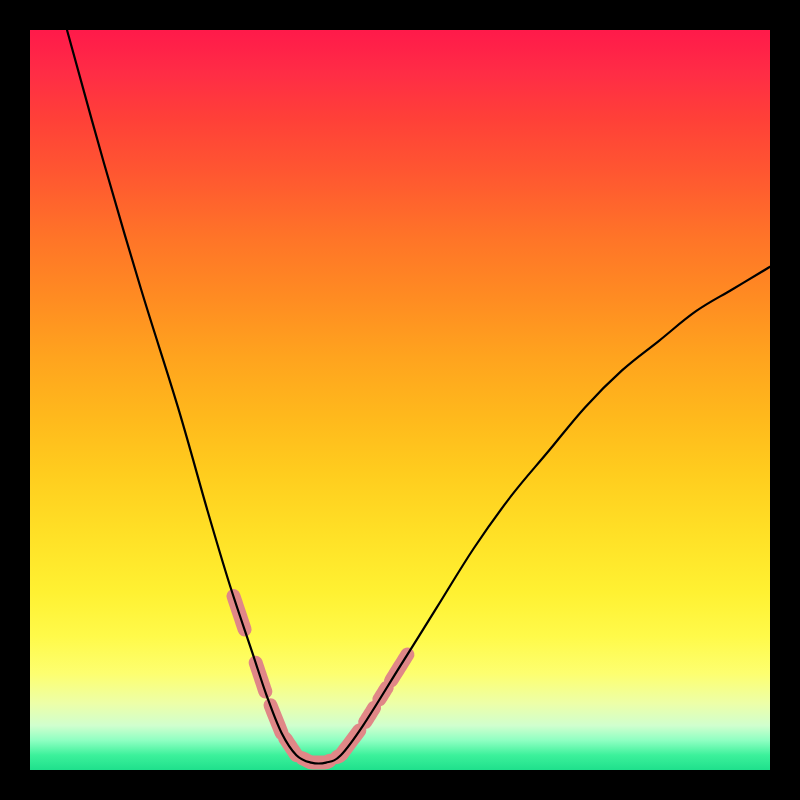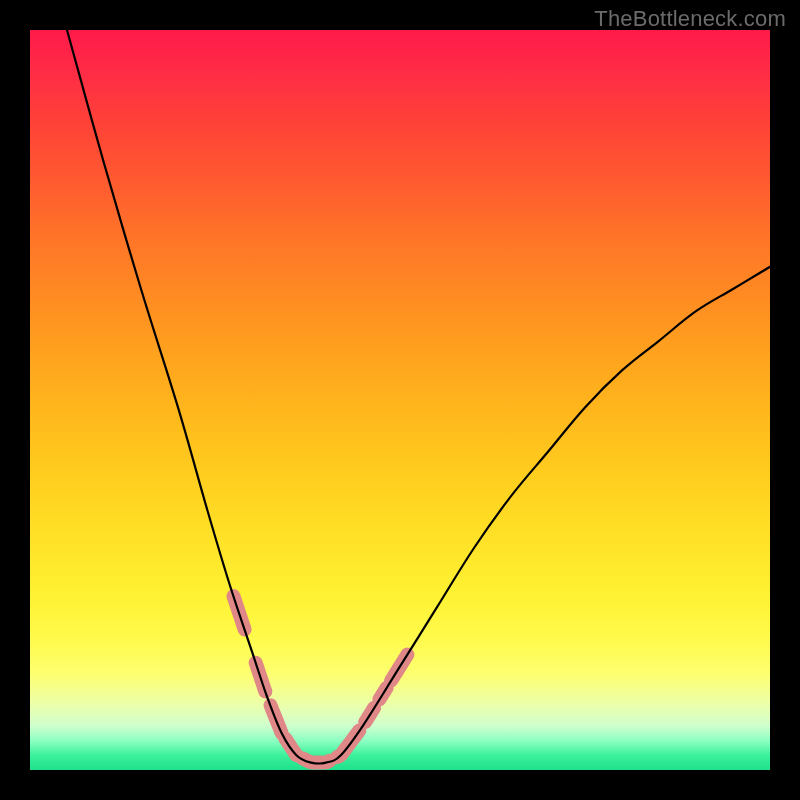--- a/index.html
+++ b/index.html
@@ -71,21 +71,20 @@
     fill: none;
     stroke: #e08787;
     stroke-width: 14;
     stroke-linecap: round;
   }
 </style>
 </head>
 <body>
 
 <div class="stage">
-  <div class="watermark">TheBottleneck.com</div>
   <div class="plot-area">
     <svg class="curve" viewBox="0 0 740 740">
       <g id="hl-group">
           <path class="highlight" d="M 203.50 566.10 L 204.61 569.43 L 205.72 572.76 L 206.83 576.09 L 207.94 579.42 L 209.05 582.75 L 210.16 586.08 L 211.27 589.41 L 212.38 592.74 L 213.49 596.07 L 214.60 599.40"></path>
           <path class="highlight" d="M 225.70 632.70 L 226.66 635.59 L 227.62 638.47 L 228.59 641.36 L 229.55 644.24 L 230.51 647.13 L 231.47 650.02 L 232.43 652.90 L 233.40 655.79 L 234.36 658.67 L 235.32 661.56"></path>
           <path class="highlight" d="M 240.50 675.25 L 241.61 678.02 L 242.72 680.80 L 243.83 683.58 L 244.94 686.35 L 246.05 689.13 L 247.16 691.90 L 248.27 694.67 L 249.38 697.45 L 250.49 700.23 L 251.60 703.00"></path>
           <path class="highlight" d="M 255.30 708.55 L 256.41 710.22 L 257.52 711.88 L 258.63 713.55 L 259.74 715.21 L 260.85 716.88 L 261.96 718.54 L 263.07 720.20 L 264.18 721.87 L 265.29 723.53 L 266.40 725.20"></path>
           <path class="highlight" d="M 272.32 728.16 L 275.06 729.53 L 277.80 730.90 L 280.53 732.27 L 283.27 732.60 L 286.01 732.60 L 288.75 732.60 L 291.49 732.60 L 294.22 732.60 L 296.96 732.12 L 299.70 730.75"></path>
           <path class="highlight" d="M 307.10 727.05 L 309.32 725.94 L 311.54 724.21 L 313.76 721.25 L 315.98 718.29 L 318.20 715.33 L 320.42 712.37 L 322.64 709.41 L 324.86 706.45 L 327.08 703.49 L 329.30 700.53"></path>
           <path class="highlight" d="M 335.22 692.05 L 336.11 690.63 L 337.00 689.21 L 337.88 687.79 L 338.77 686.36 L 339.66 684.94 L 340.55 683.52 L 341.44 682.10 L 342.32 680.68 L 343.21 679.26 L 344.10 677.84"></path>

